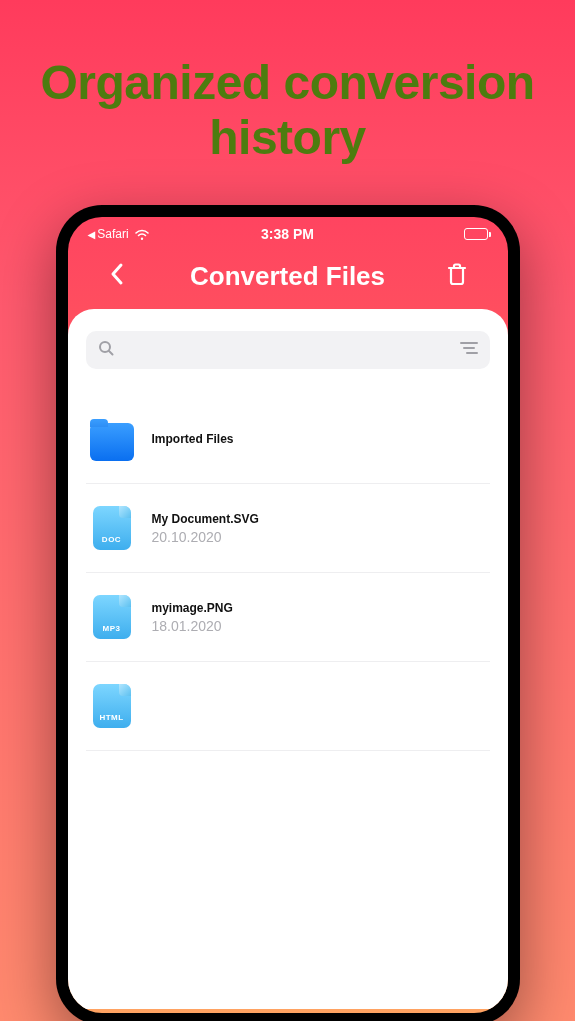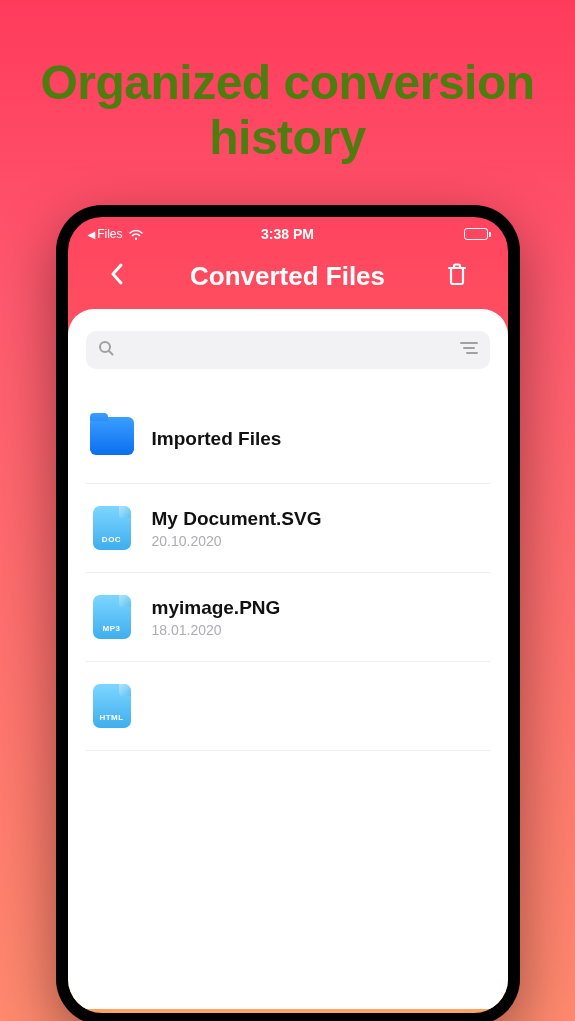--- a/index.html
+++ b/index.html
@@ -93,21 +93,21 @@
       flex: 1; border: none; background: transparent; outline: none;
       font-size: 15px; color: #333;
     }
     .filter-icon { color: #a0a0a6; }
     .list-item {
       display: flex; align-items: center; gap: 18px;
       padding: 22px 4px;
       border-bottom: 1px solid #eeeef0;
       cursor: pointer;
     }
-    .item-icon { width: 44px; height: 44px; flex-shrink: 0; display:flex; align-items:flex-start; justify-content:center; }
+    .item-icon { width: 44px; height: 44px; flex-shrink: 0; display:flex; align-items:flex-end; justify-content:center; }
     .folder-icon {
       width: 44px; height: 38px;
       background: linear-gradient(180deg, #3a9eff 0%, #0a6ff0 100%);
       border-radius: 6px;
       position: relative;
     }
     .folder-icon::before {
       content: ""; position: absolute; top: -4px; left: 0;
       width: 18px; height: 8px;
       background: linear-gradient(180deg, #3a9eff 0%, #2d8ef5 100%);
@@ -124,37 +124,37 @@
     .file-icon::before {
       content: ""; position: absolute; top: 0; right: 0;
       width: 12px; height: 12px;
       background: linear-gradient(135deg, #b0e6ff 0%, #5cc0f0 100%);
       border-radius: 0 7px 0 4px;
     }
     .file-type-label {
       color: #fff; font-size: 8px; font-weight: 800; letter-spacing: 0.5px;
     }
     .item-text { display: flex; flex-direction: column; gap: 3px; }
-    .item-title { font-size: 19px; font-weight: 700; color: #111; }
+    .item-title { font-size: 12px; font-weight: 700; color: #111; }
     .item-date { font-size: 14px; color: #adadb2; font-weight: 500; }
     #file-list { }
   </style>
 </head>
 <body>
 
 <div class="promo-title">Organized conversion history</div>
 
 <div class="device-frame">
   <div class="device-screen">
 
     <div class="status-bar">
       <div class="status-left">
         <span class="status-back-app">
           <span class="status-back-caret">◀</span>
-          <span>Files</span>
+          <span>Safari</span>
         </span>
         <span class="wifi-icon">
           <svg width="16" height="12" viewBox="0 0 16 12" fill="none">
             <path d="M8 10.5 a1.2 1.2 0 1 0 0 2.4 a1.2 1.2 0 0 0 0-2.4" fill="#fff" transform="translate(0,-1)"></path>
             <path d="M4.5 7.5 C5.5 6.5 6.7 6 8 6 C9.3 6 10.5 6.5 11.5 7.5" stroke="#fff" stroke-width="1.6" fill="none" stroke-linecap="round"></path>
             <path d="M2 5 C3.6 3.4 5.7 2.5 8 2.5 C10.3 2.5 12.4 3.4 14 5" stroke="#fff" stroke-width="1.6" fill="none" stroke-linecap="round"></path>
           </svg>
         </span>
       </div>
       <div class="status-center">3:38 PM</div>

